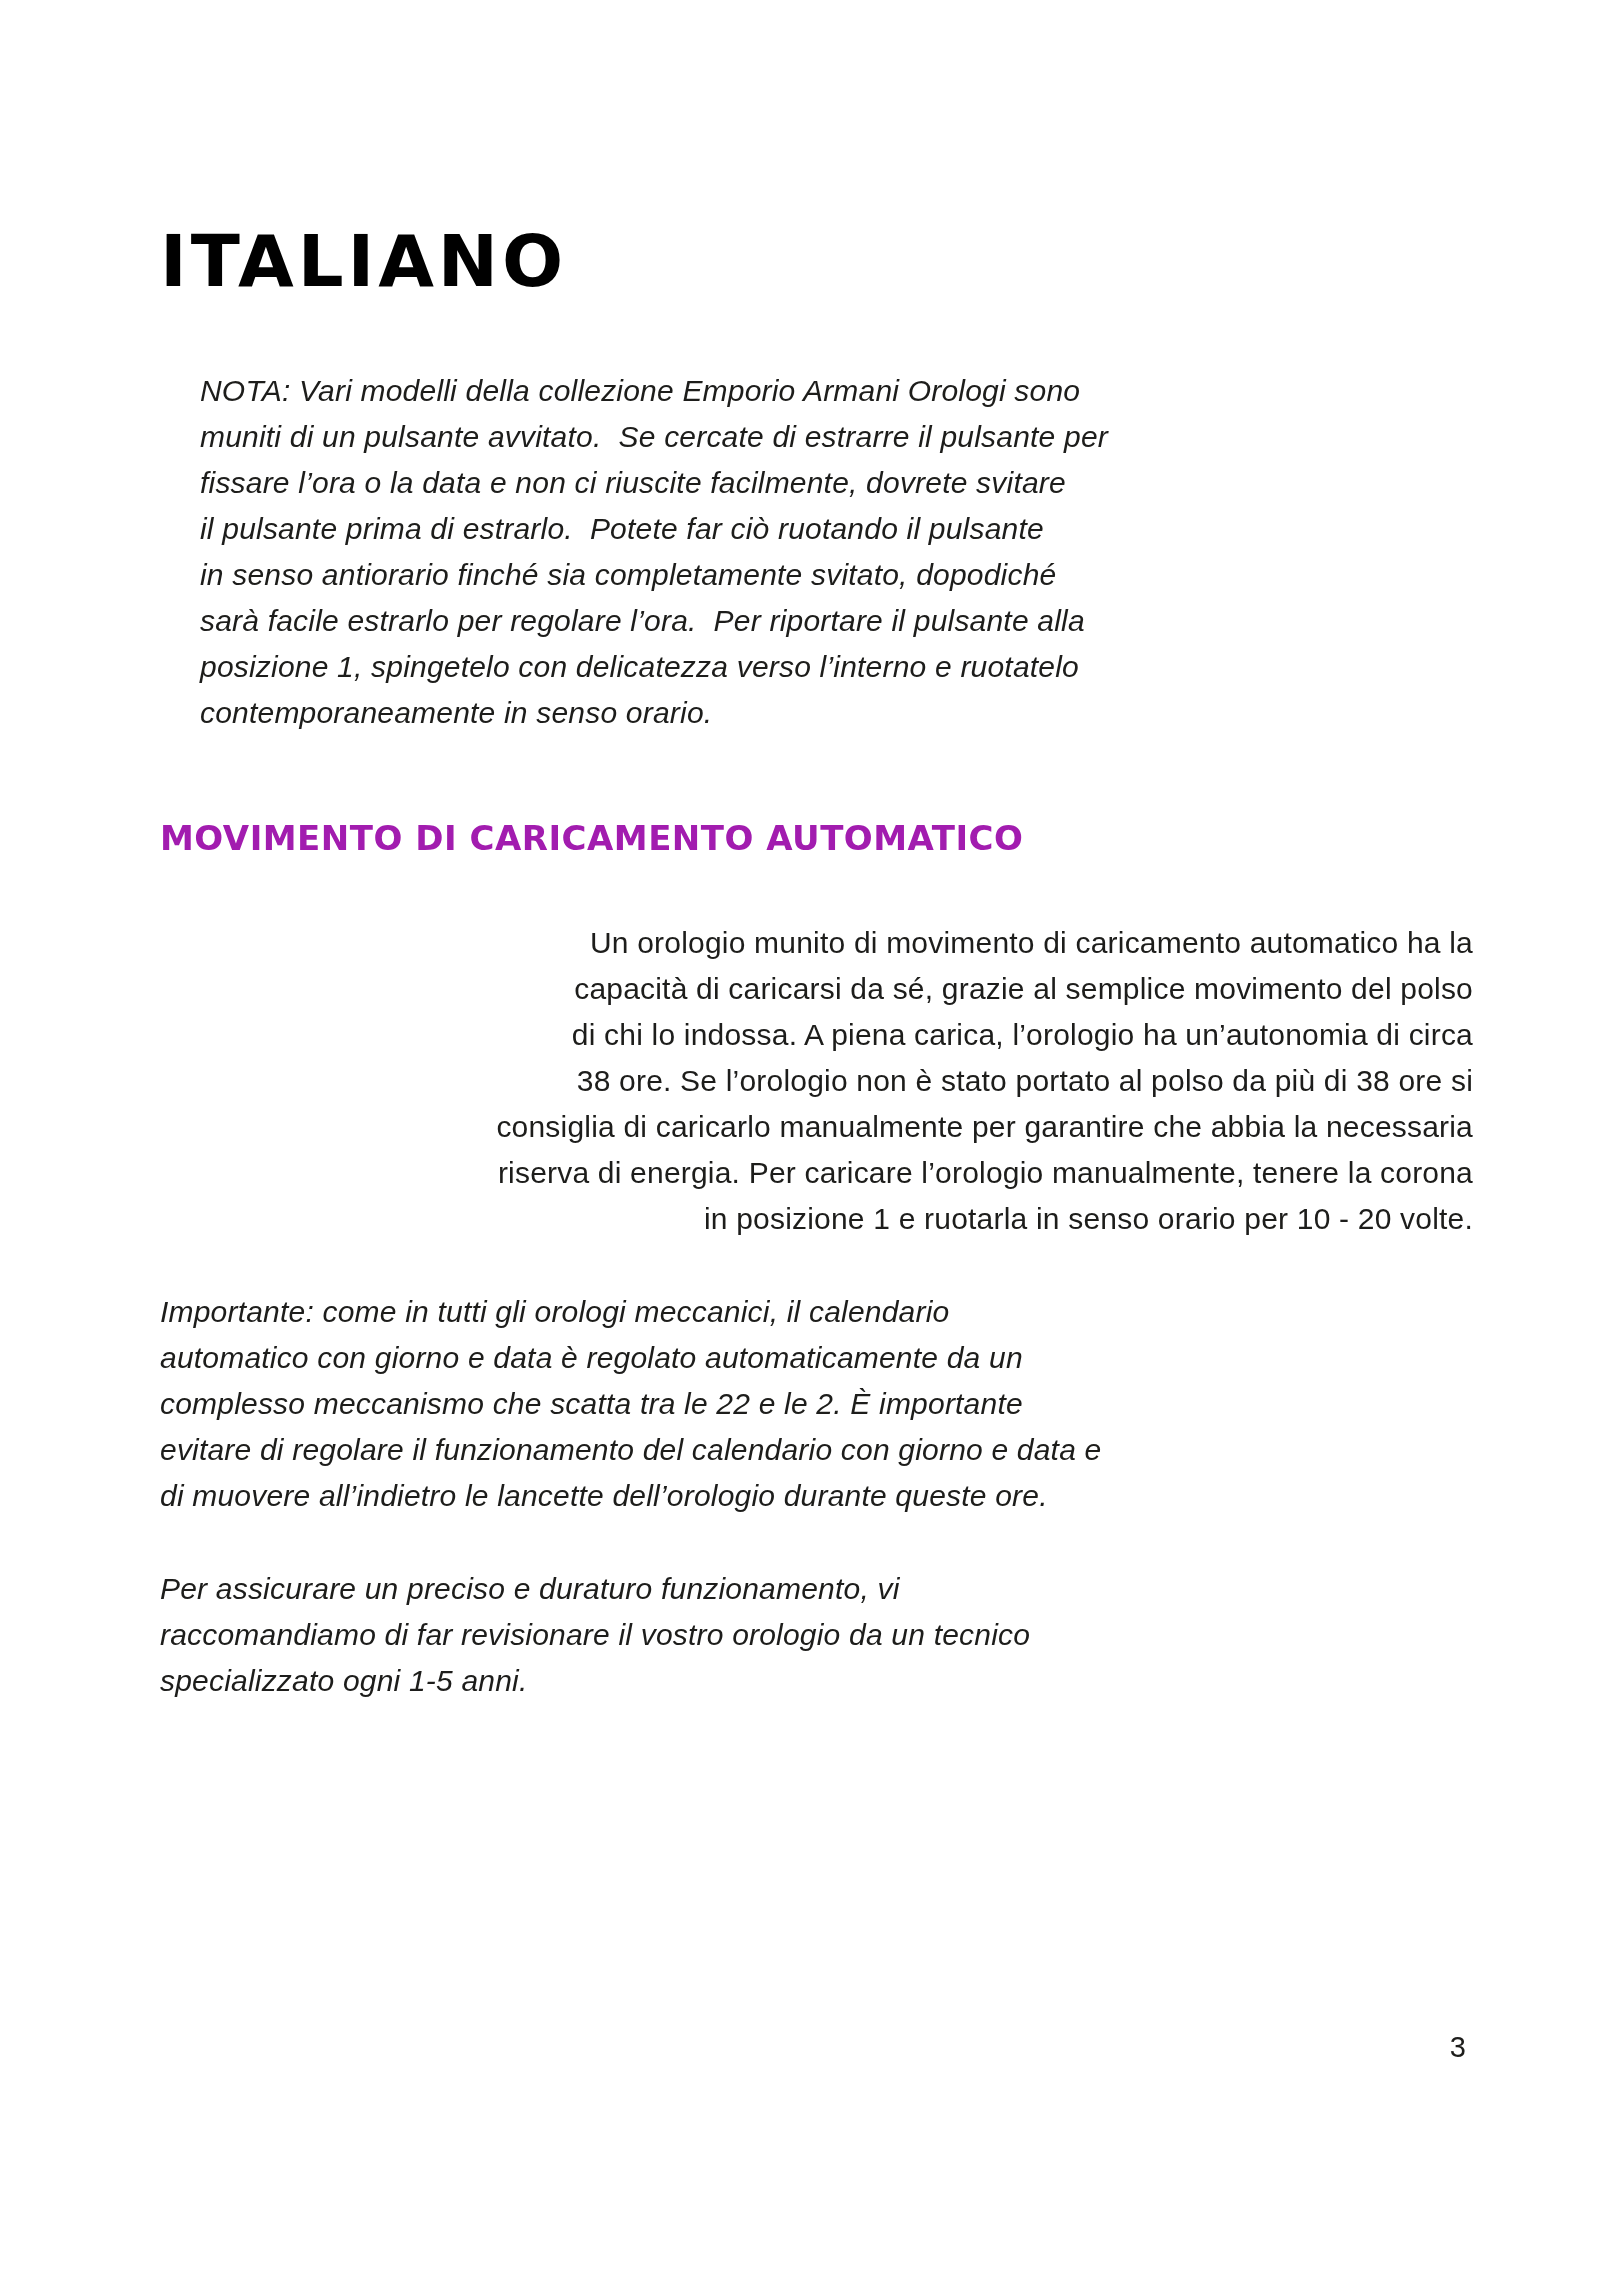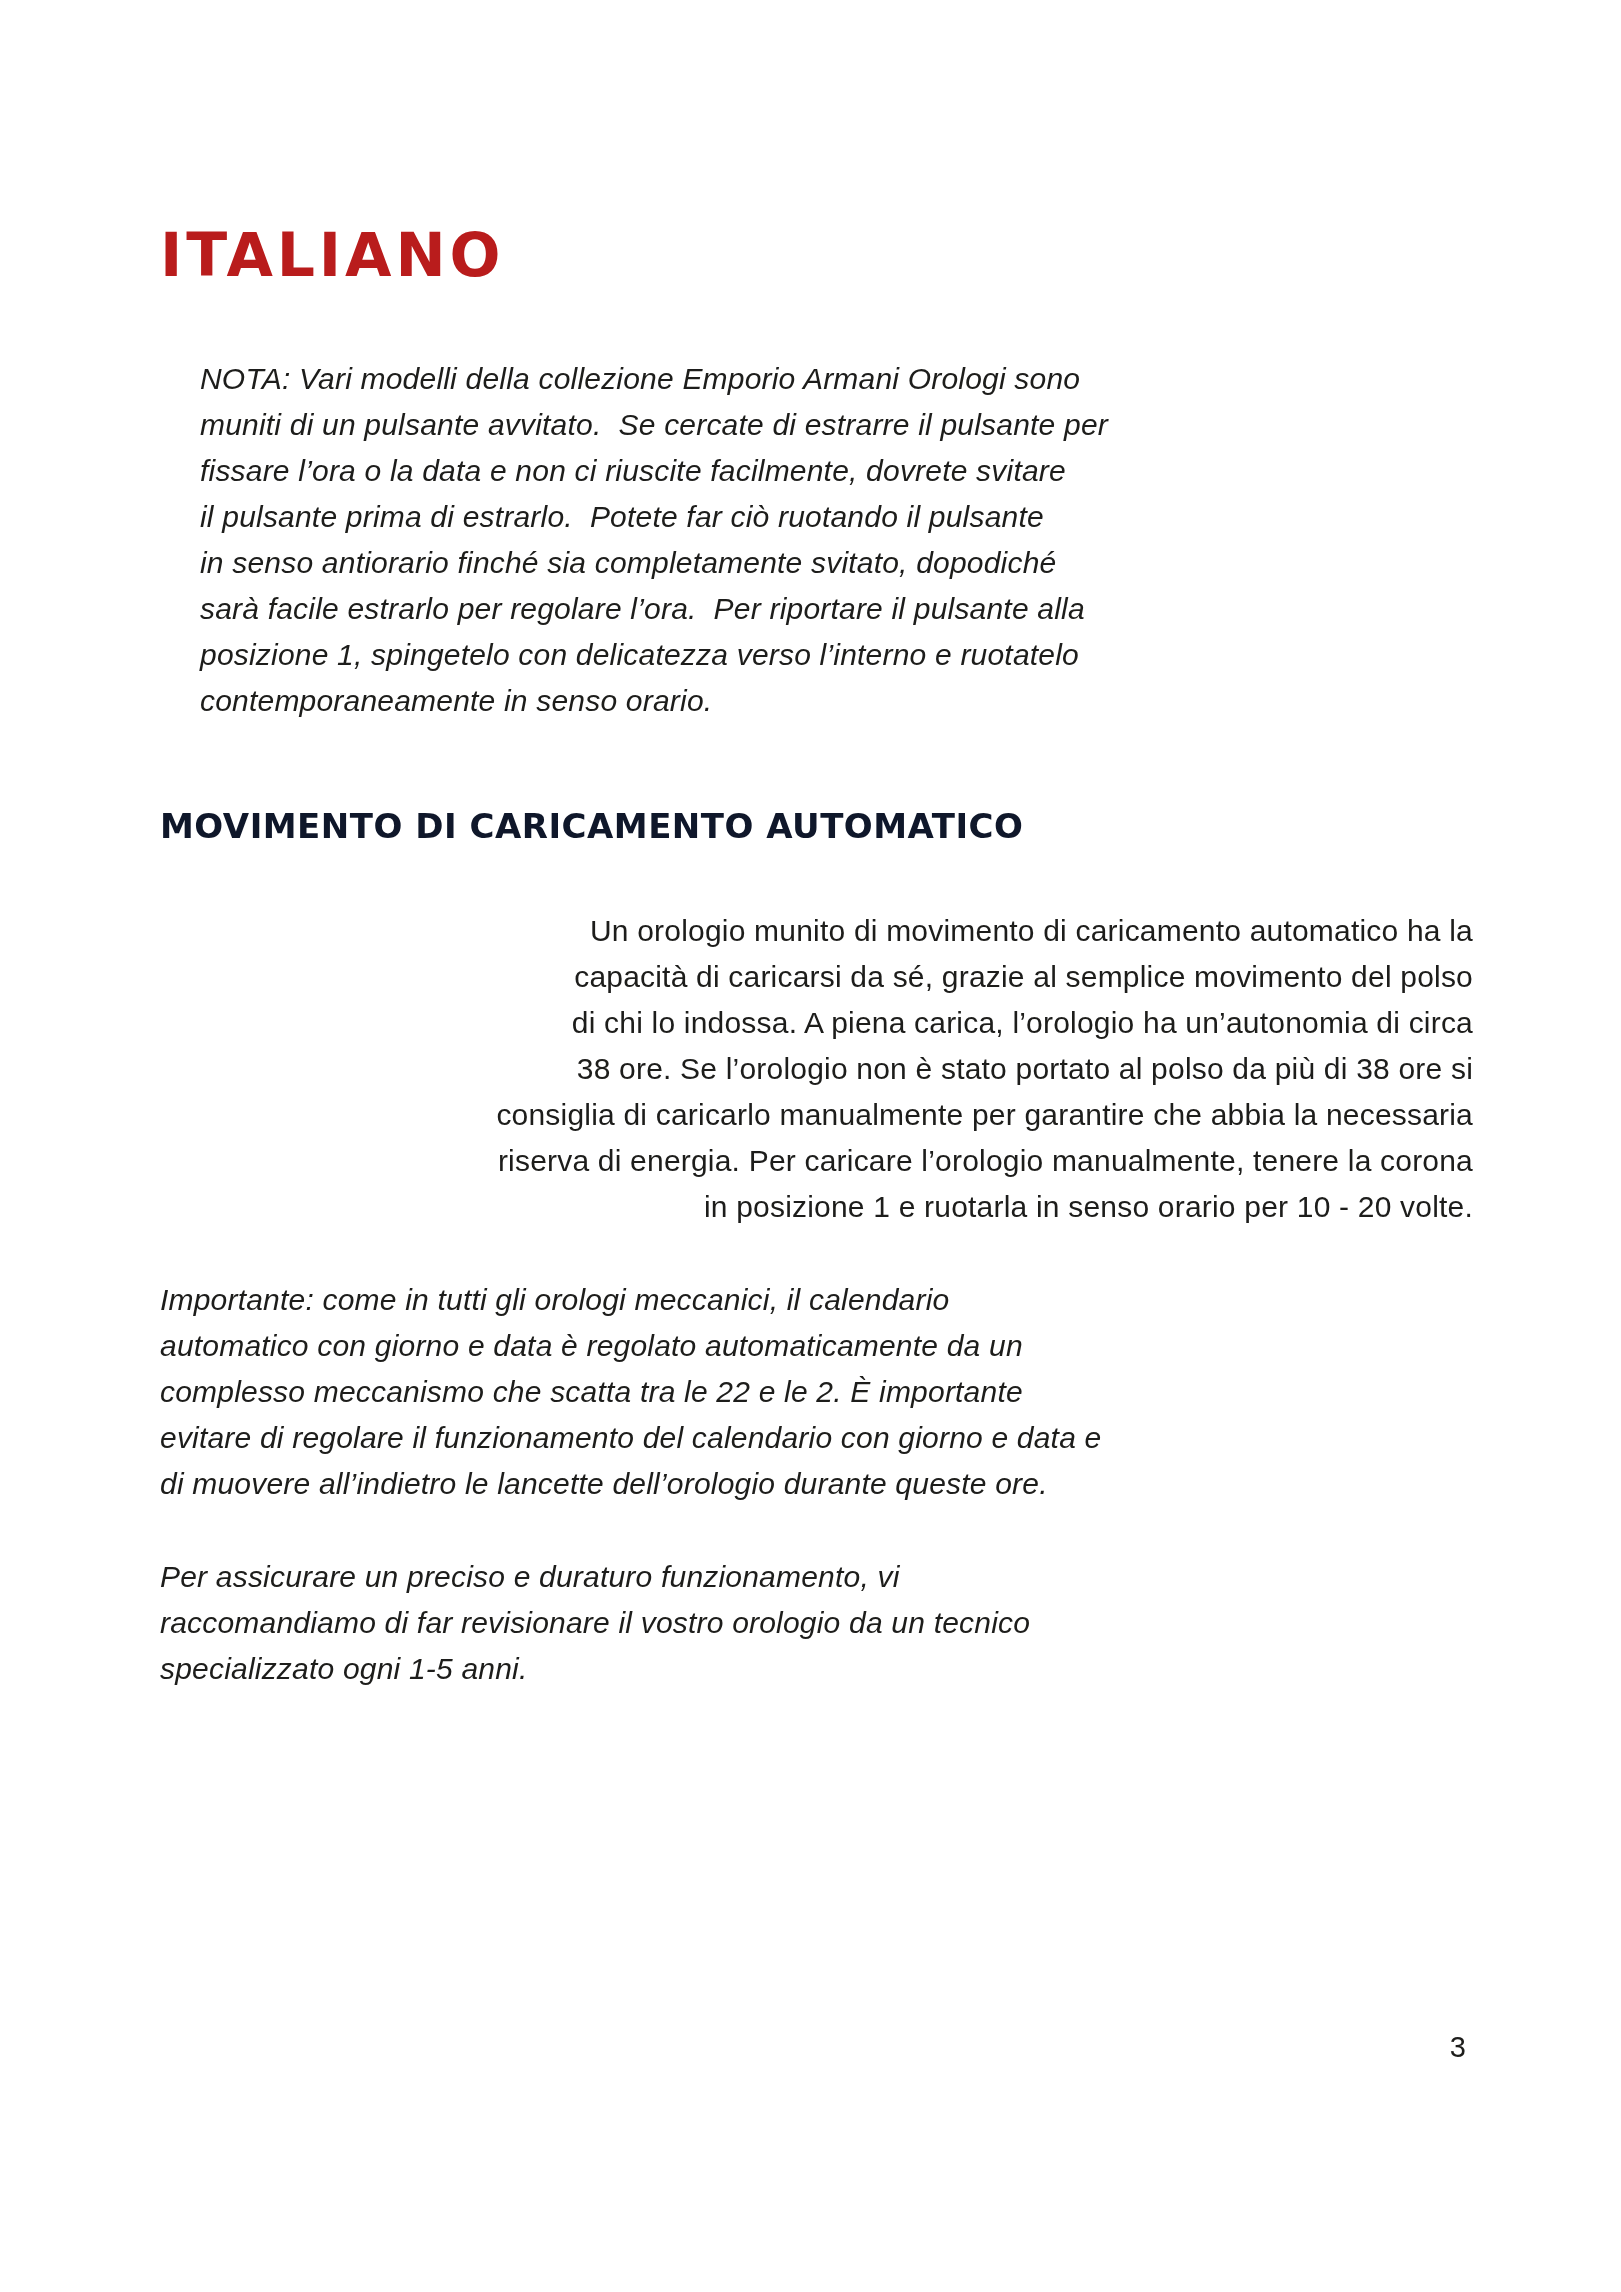--- a/index.html
+++ b/index.html
@@ -18,47 +18,47 @@
     overflow: hidden;
   }
   .content {
     position: absolute;
     left: 160px;
     right: 78px;
     top: 225px;
   }
   .doc-title {
     font-family: "DejaVu Sans", sans-serif;
-    font-size: 60px;
+    font-size: 72px;
     font-weight: bold;
     letter-spacing: 3.9px;
     line-height: 1;
     margin: 0 0 71px 0;
-    color: #b91c1c;
+    color: #000000;
   }
   p {
     margin: 0;
     font-size: 30px;
     line-height: 46px;
     white-space: pre-wrap;
     letter-spacing: 0.2px;
     max-width: 1313px;
   }
   .note-paragraph {
     font-style: italic;
     margin-left: 40px;
   }
   .section-heading {
     font-family: "DejaVu Sans", sans-serif;
     font-size: 34px;
     font-weight: bold;
     letter-spacing: 0.5px;
     line-height: 1.2;
     margin: 82px 0 61px 0;
-    color: #0f172a;
+    color: #a21caf;
   }
   .body-paragraph {
     font-style: normal;
     text-align: right;
   }
   .important-paragraph {
     margin-top: 47px;
     font-style: italic;
   }
   .important-label {

